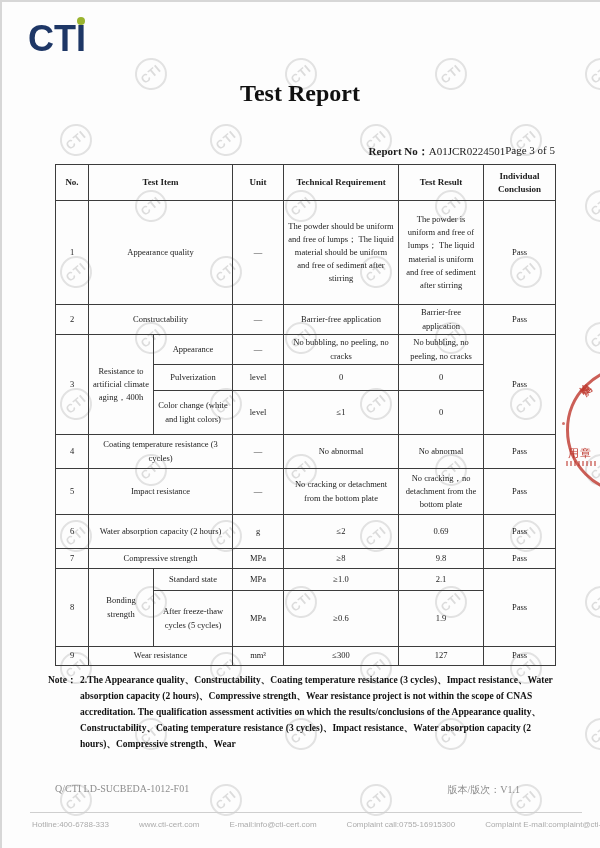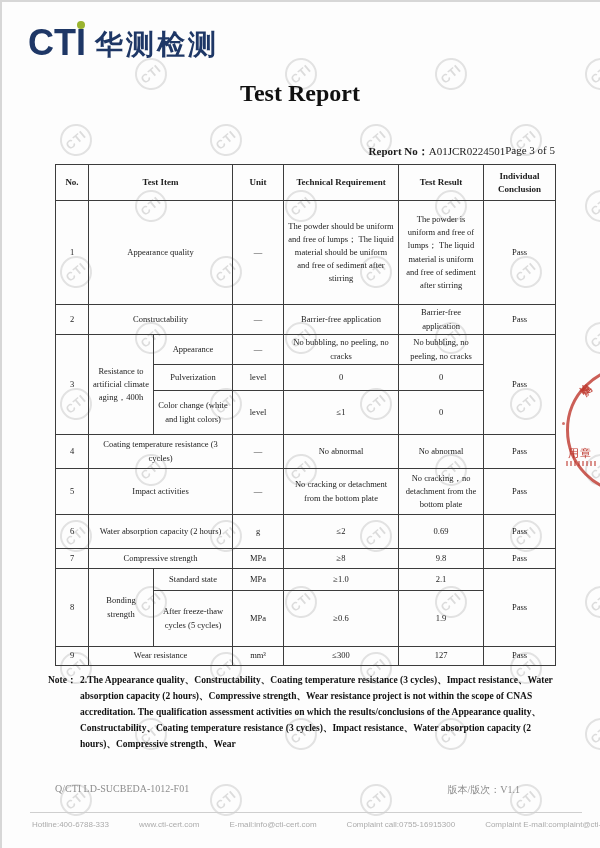--- a/index.html
+++ b/index.html
@@ -152,21 +152,20 @@
       <div class="wm" style="left: 510px; top: 784px;">CTI</div>
     </div>
 
   <div class="content">
 
     <div class="logo">
       <div class="logo-cti">
         <span>CT</span>
           <span class="i-wrap">I<span class="i-dot"></span></span>
       </div>
-      <div class="logo-cn">华测检测</div>
     </div>
 
     <div class="title">Test Report</div>
 
     <div class="report-line">
       <div>
         <span class="report-no-label">Report No：</span><span>A01JCR0224501</span>
       </div>
       <div class="page-info">Page 3 of 5</div>
     </div>
@@ -236,21 +235,21 @@
           <td>4</td>
           <td colspan="2">Coating temperature resistance (3 cycles)</td>
           <td>—</td>
           <td>No abnormal</td>
           <td>No abnormal</td>
           <td>Pass</td>
         </tr>
 
         <tr style="height:46px">
           <td>5</td>
-          <td colspan="2">Impact activities</td>
+          <td colspan="2">Impact resistance</td>
           <td>—</td>
           <td>No cracking or detachment from the bottom plate</td>
           <td>No cracking，no detachment from the bottom plate</td>
           <td>Pass</td>
         </tr>
 
         <tr style="height:34px">
           <td>6</td>
           <td colspan="2">Water absorption capacity (2 hours)</td>
           <td>g</td>

